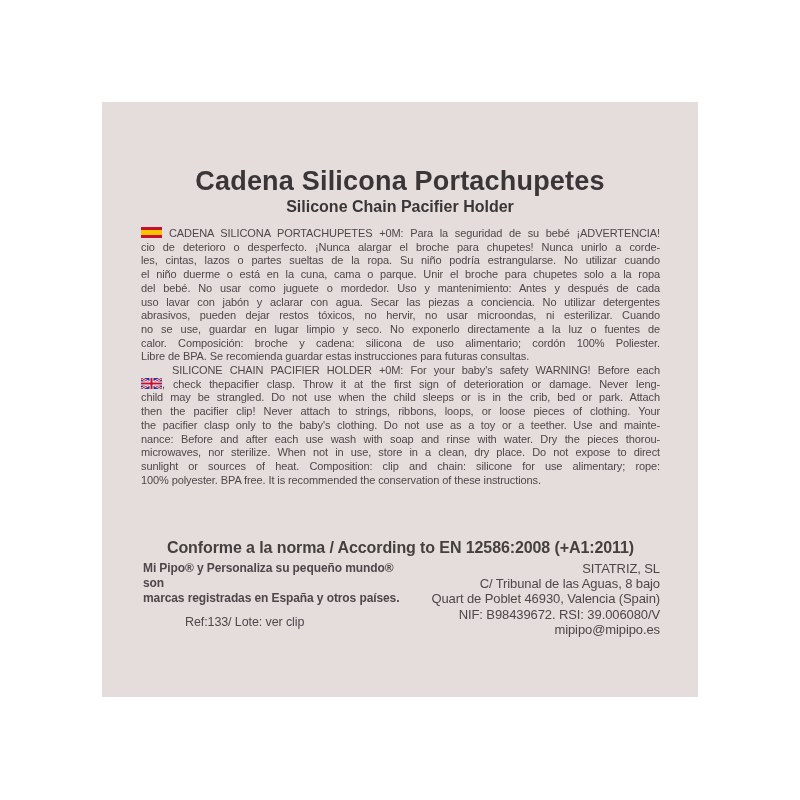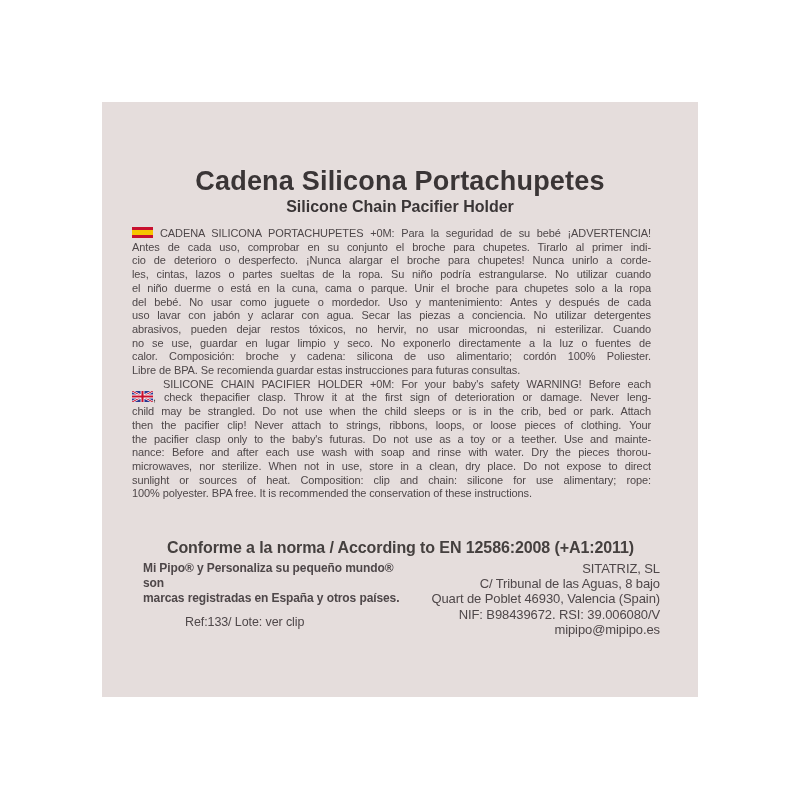--- a/index.html
+++ b/index.html
@@ -16,21 +16,21 @@
     position:absolute;left:0;top:64px;width:100%;
     text-align:center;font-size:27px;font-weight:bold;color:#3a3536;
     letter-spacing:0.2px;margin:0;
   }
   .subtitle{
     position:absolute;left:0;top:96px;width:100%;
     text-align:center;font-size:16px;font-weight:bold;color:#3a3536;
     margin:0;
   }
   .body-text{
-    position:absolute;left:30px;top:125px;width:519px;
+    position:absolute;left:39px;top:125px;width:519px;
     font-size:11px;line-height:13.7px;letter-spacing:-0.1px;
     color:#4e4749;
   }
   .jline{
     text-align:justify;text-align-last:justify;
   }
   .jline.last{text-align-last:left;}
   .flag{
     display:inline-block;width:21px;height:11px;vertical-align:-1px;
     margin-right:7px;
@@ -63,42 +63,41 @@
 </head>
 <body>
 
 <div class="panel">
 
   <h1 class="title">Cadena Silicona Portachupetes</h1>
   <h2 class="subtitle">Silicone Chain Pacifier Holder</h2>
 
   <div class="body-text">
     <div class="jline"><span class="flag flag-es"></span><span>CADENA SILICONA PORTACHUPETES +0M: Para la seguridad de su bebé ¡ADVERTENCIA!</span></div>
-    <div class="jline">Antes de cada uso, comprobar en su conjunto el broche para chupetes. Tirarlo al primer indi-</div>
     <div class="jline">cio de deterioro o desperfecto. ¡Nunca alargar el broche para chupetes! Nunca unirlo a corde-</div>
     <div class="jline">les, cintas, lazos o partes sueltas de la ropa. Su niño podría estrangularse. No utilizar cuando</div>
     <div class="jline">el niño duerme o está en la cuna, cama o parque. Unir el broche para chupetes solo a la ropa</div>
     <div class="jline">del bebé. No usar como juguete o mordedor. Uso y mantenimiento: Antes y después de cada</div>
     <div class="jline">uso lavar con jabón y aclarar con agua. Secar las piezas a conciencia. No utilizar detergentes</div>
     <div class="jline">abrasivos, pueden dejar restos tóxicos, no hervir, no usar microondas, ni esterilizar. Cuando</div>
     <div class="jline">no se use, guardar en lugar limpio y seco. No exponerlo directamente a la luz o fuentes de</div>
     <div class="jline">calor. Composición: broche y cadena: silicona de uso alimentario; cordón 100% Poliester.</div>
     <div class="jline last">Libre de BPA. Se recomienda guardar estas instrucciones para futuras consultas.</div>
 
     <div class="jline"><span class="indent"></span><span>SILICONE CHAIN PACIFIER HOLDER +0M: For your baby's safety WARNING! Before each</span></div>
     <div class="jline"><span class="flag flag-uk" style="margin-right:0;"><svg viewBox="0 0 60 32" preserveAspectRatio="none">
             <rect width="60" height="32" fill="#2b3990"></rect>
             <path d="M0,0 L60,32 M60,0 L0,32" stroke="#ffffff" stroke-width="7"></path>
             <path d="M0,0 L60,32 M60,0 L0,32" stroke="#c8102e" stroke-width="3"></path>
             <path d="M30,0 V32 M0,16 H60" stroke="#ffffff" stroke-width="11"></path>
             <path d="M30,0 V32 M0,16 H60" stroke="#c8102e" stroke-width="6"></path>
           </svg></span><span>, check thepacifier clasp. Throw it at the first sign of deterioration or damage. Never leng-</span></div>
     <div class="jline">child may be strangled. Do not use when the child sleeps or is in the crib, bed or park. Attach</div>
     <div class="jline">then the pacifier clip! Never attach to strings, ribbons, loops, or loose pieces of clothing. Your</div>
-    <div class="jline">the pacifier clasp only to the baby's futuras. Do not use as a toy or a teether. Use and mainte-</div>
+    <div class="jline">the pacifier clasp only to the baby's clothing. Do not use as a toy or a teether. Use and mainte-</div>
     <div class="jline">nance: Before and after each use wash with soap and rinse with water. Dry the pieces thorou-</div>
     <div class="jline">microwaves, nor sterilize. When not in use, store in a clean, dry place. Do not expose to direct</div>
     <div class="jline">sunlight or sources of heat. Composition: clip and chain: silicone for use alimentary; rope:</div>
     <div class="jline last">100% polyester. BPA free. It is recommended the conservation of these instructions.</div>
   </div>
 
   <div class="norm-line">Conforme a la norma / According to EN 12586:2008 (+A1:2011)</div>
 
   <div class="trademark">
     <div>Mi Pipo® y Personaliza su pequeño mundo® son</div>

